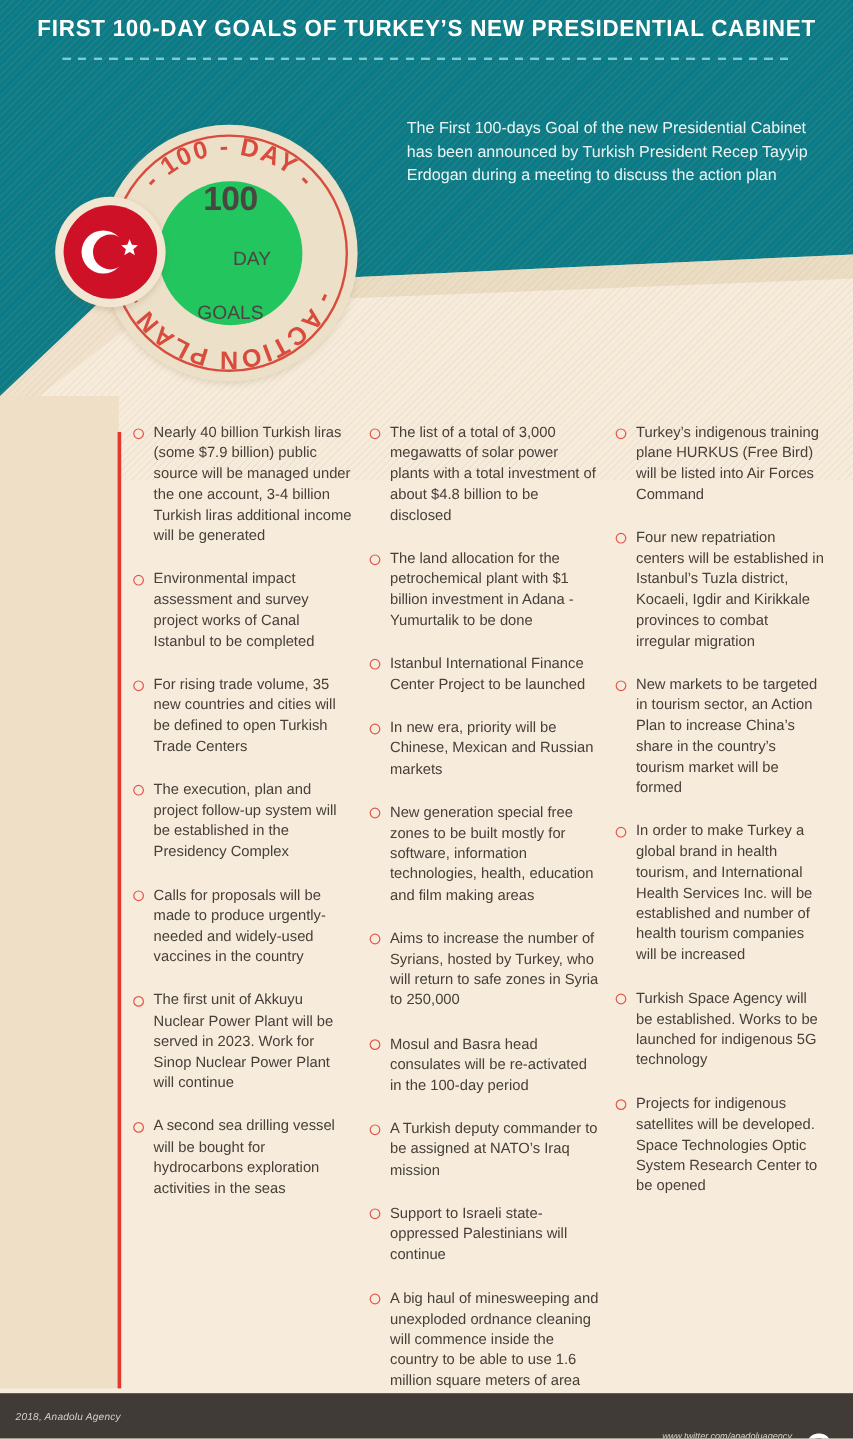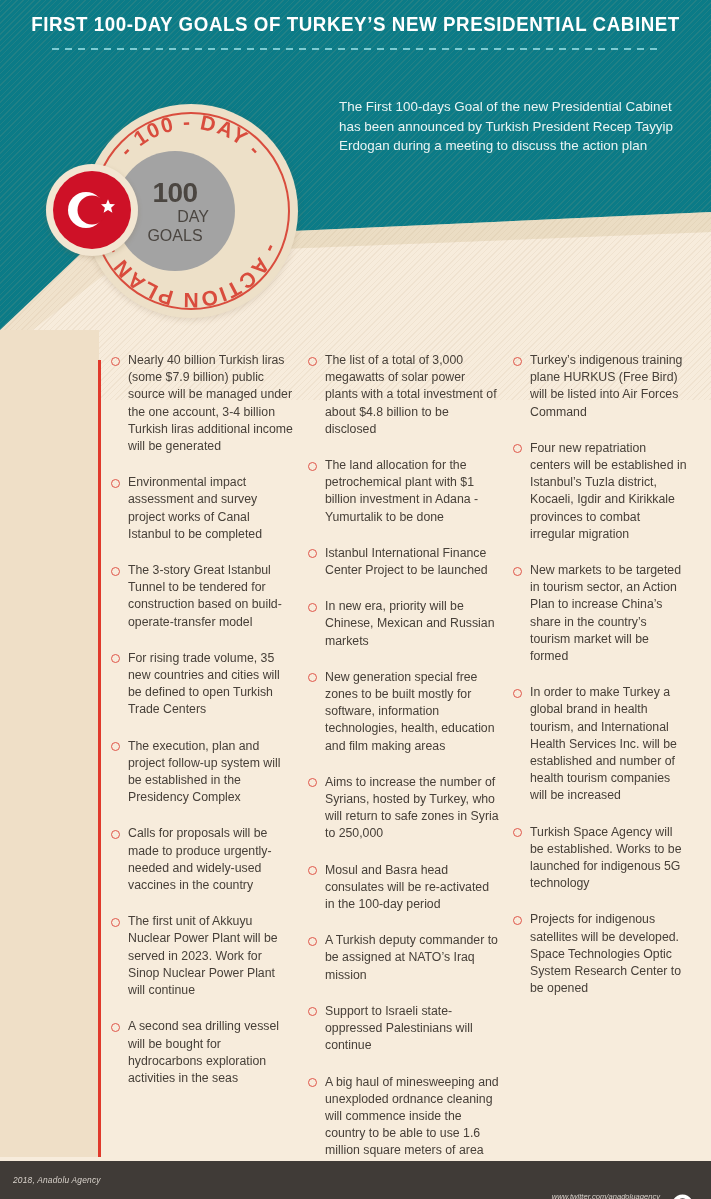--- a/index.html
+++ b/index.html
@@ -77,25 +77,25 @@
     border-radius:50%;
     background:#EDE0C8;
     box-shadow:0 2px 6px rgba(120,95,60,.18);
   }
   .badge-ring {
     position:absolute; left:8px; top:8px; width:198px; height:198px;
     border-radius:50%;
     border:2.5px solid #D94C3D;
   }
   .badge-inner {
-    position:absolute; left:31px; top:47px; width:120px; height:120px;
+    position:absolute; left:48px; top:47px; width:120px; height:120px;
     border-radius:50%;
-    background:#a3a3a3;
+    background:#22c55e;
     display:flex; flex-direction:column;
-    align-items:center; justify-content:center;
+    align-items:center; justify-content:space-between;
     color:#4B4641;
   }
   .badge-100 { font-size:28px; font-weight:bold; line-height:29px; letter-spacing:-.5px;}
   .badge-day { font-size:16px; line-height:19px;margin-left:36px; }
   .badge-goals { font-size:16px; line-height:19px; }
   .badge-arc-text { position:absolute; left:0; top:0; width:214px; height:214px; }
   .badge-arc-text text { fill:#D94C3D; font-family:"Liberation Sans",sans-serif; font-weight:bold; font-size:21px; letter-spacing:1.6px; }
 
   
   .flag {
@@ -235,24 +235,20 @@
       <div class="goal">
           <span class="bullet"></span>
           <span class="goal-text">Nearly 40 billion Turkish liras (some $7.9 billion) public source will be managed under the one account, 3-4 billion Turkish liras additional income will be generated</span>
         </div>
       <div class="goal">
           <span class="bullet"></span>
           <span class="goal-text">Environmental impact assessment and survey project works of Canal Istanbul to be completed</span>
         </div>
       <div class="goal">
           <span class="bullet"></span>
-          <span class="goal-text">The 3-story Great Istanbul Tunnel to be tendered for construction based on build-operate-transfer model</span>
-        </div>
-      <div class="goal">
-          <span class="bullet"></span>
           <span class="goal-text">For rising trade volume, 35 new countries and cities will be defined to open Turkish Trade Centers</span>
         </div>
       <div class="goal">
           <span class="bullet"></span>
           <span class="goal-text">The execution, plan and project follow-up system will be established in the Presidency Complex</span>
         </div>
       <div class="goal">
           <span class="bullet"></span>
           <span class="goal-text">Calls for proposals will be made to produce urgently-needed and widely-used vaccines in the country</span>
         </div>

